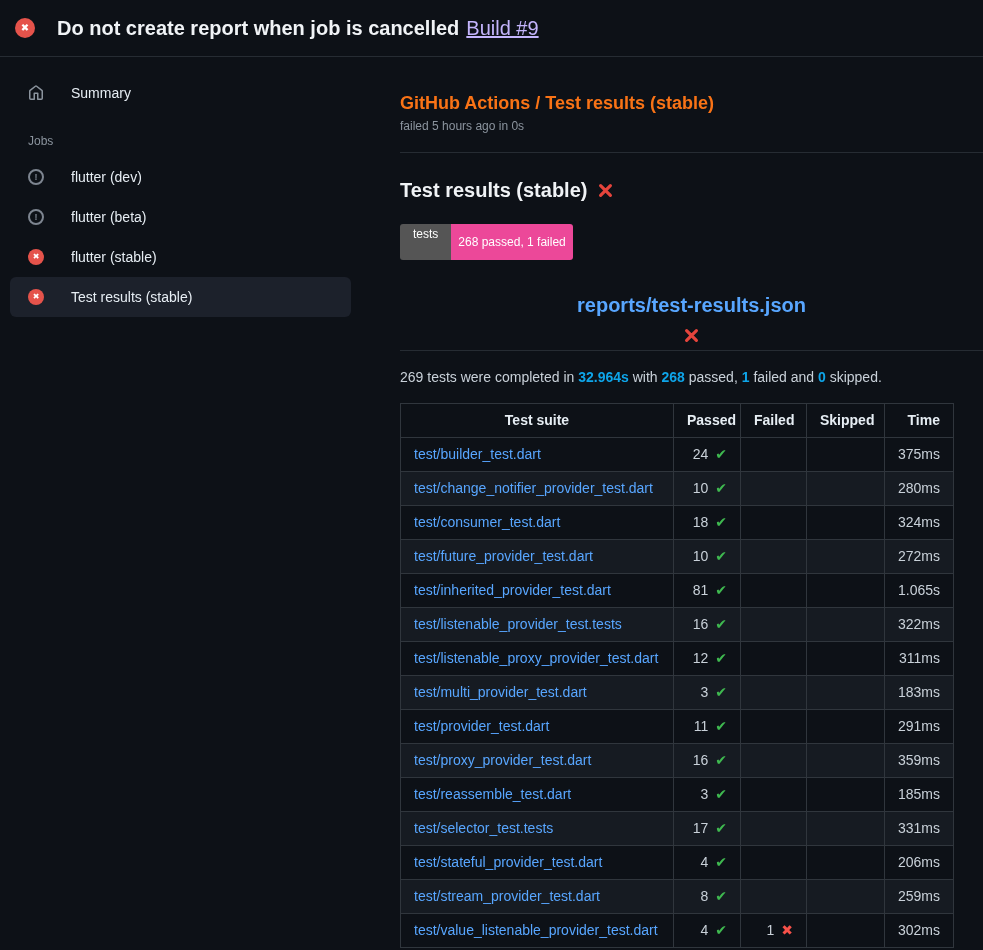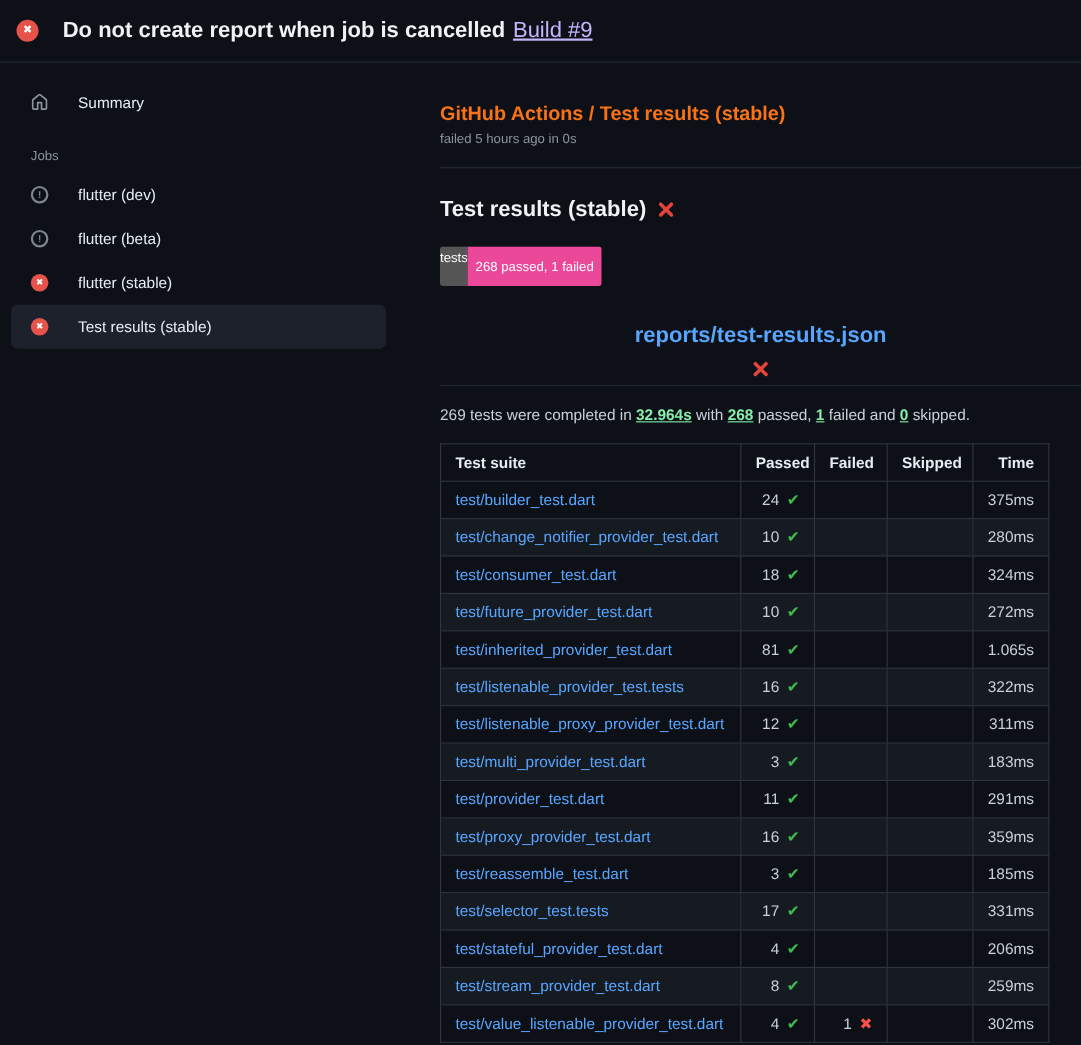--- a/index.html
+++ b/index.html
@@ -62,42 +62,42 @@
     display: flex; align-items: center; gap: 10px;
     margin: 26px 0 0; font-size: 20px; font-weight: 700; color: #f0f3f6;
   }
   .x-emoji { display: inline-flex; align-items: center; }
 
   .badge {
     display: inline-flex; margin-top: 22px;
     font-size: 12px; color: #fff; line-height: 1;
     border-radius: 3px; overflow: hidden;
   }
-  .badge-label { background: #555555; padding: 4px 0; text-align: right; }
+  .badge-label { background: #555555; padding: 4px 13px; text-align: right; }
   .badge-value { background: #ec4899; padding: 12px 7px; }
 
   .report-heading {
     display: flex; align-items: center; gap: 10px;
     margin: 34px 0 0; padding-bottom: 6px;
     border-bottom: 1px solid #262c33;
     font-size: 20px; font-weight: 700; flex-direction: column;
   }
   .report-heading a { color: #58a6ff; text-decoration: none; }
 
   .summary-line { margin: 18px 0 0; color: #c9d1d9; }
-  .summary-line b { font-weight: 700; color: #86efac; text-decoration: underline; }
+  .summary-line b { font-weight: 700; color: #0ea5e9; }
 
   
   table.results { border-collapse: collapse; margin-top: 18px; table-layout: fixed; width: 553px; }
   th, td {
     border: 1px solid #30363d;
     padding: 6px 13px; line-height: 21px;
     white-space: nowrap; overflow: hidden; font-size: 14px;
   }
-  th { color: #e6edf3; font-weight: 700; text-align: left; }
+  th { color: #e6edf3; font-weight: 700; text-align: center; }
   th.num, td.num { text-align: right; }
   tbody tr:nth-child(even) { background: #161b22; }
   a.suite-link { color: #58a6ff; text-decoration: none; }
   .check { color: #3fb950; font-weight: 700; margin-left: 3px; }
   .cross { color: #f85149; font-weight: 700; margin-left: 3px; }
 </style>
 </head>
 <body>
 
 <header class="topbar">

